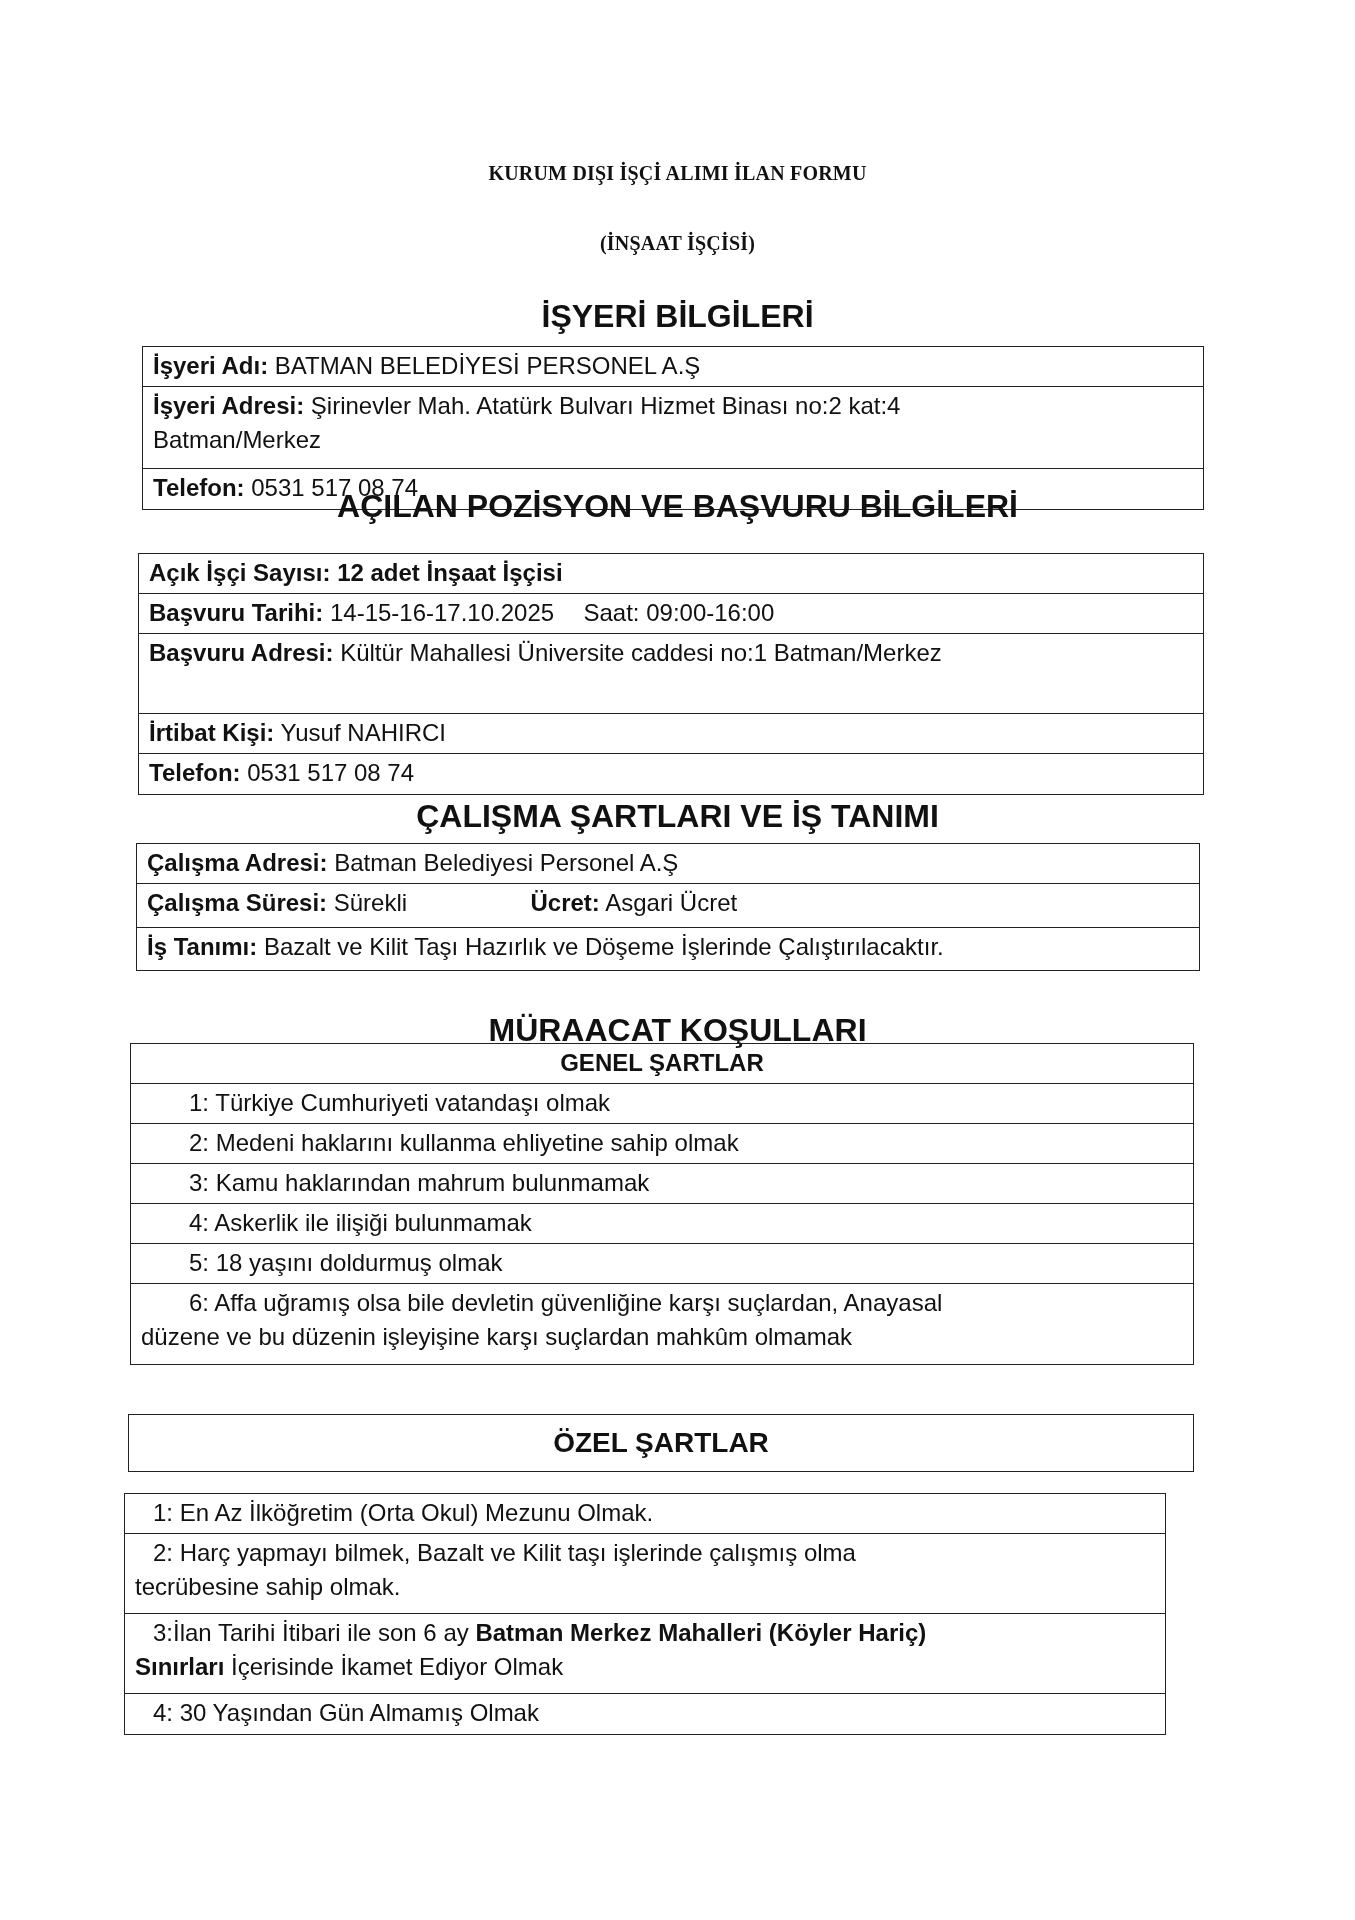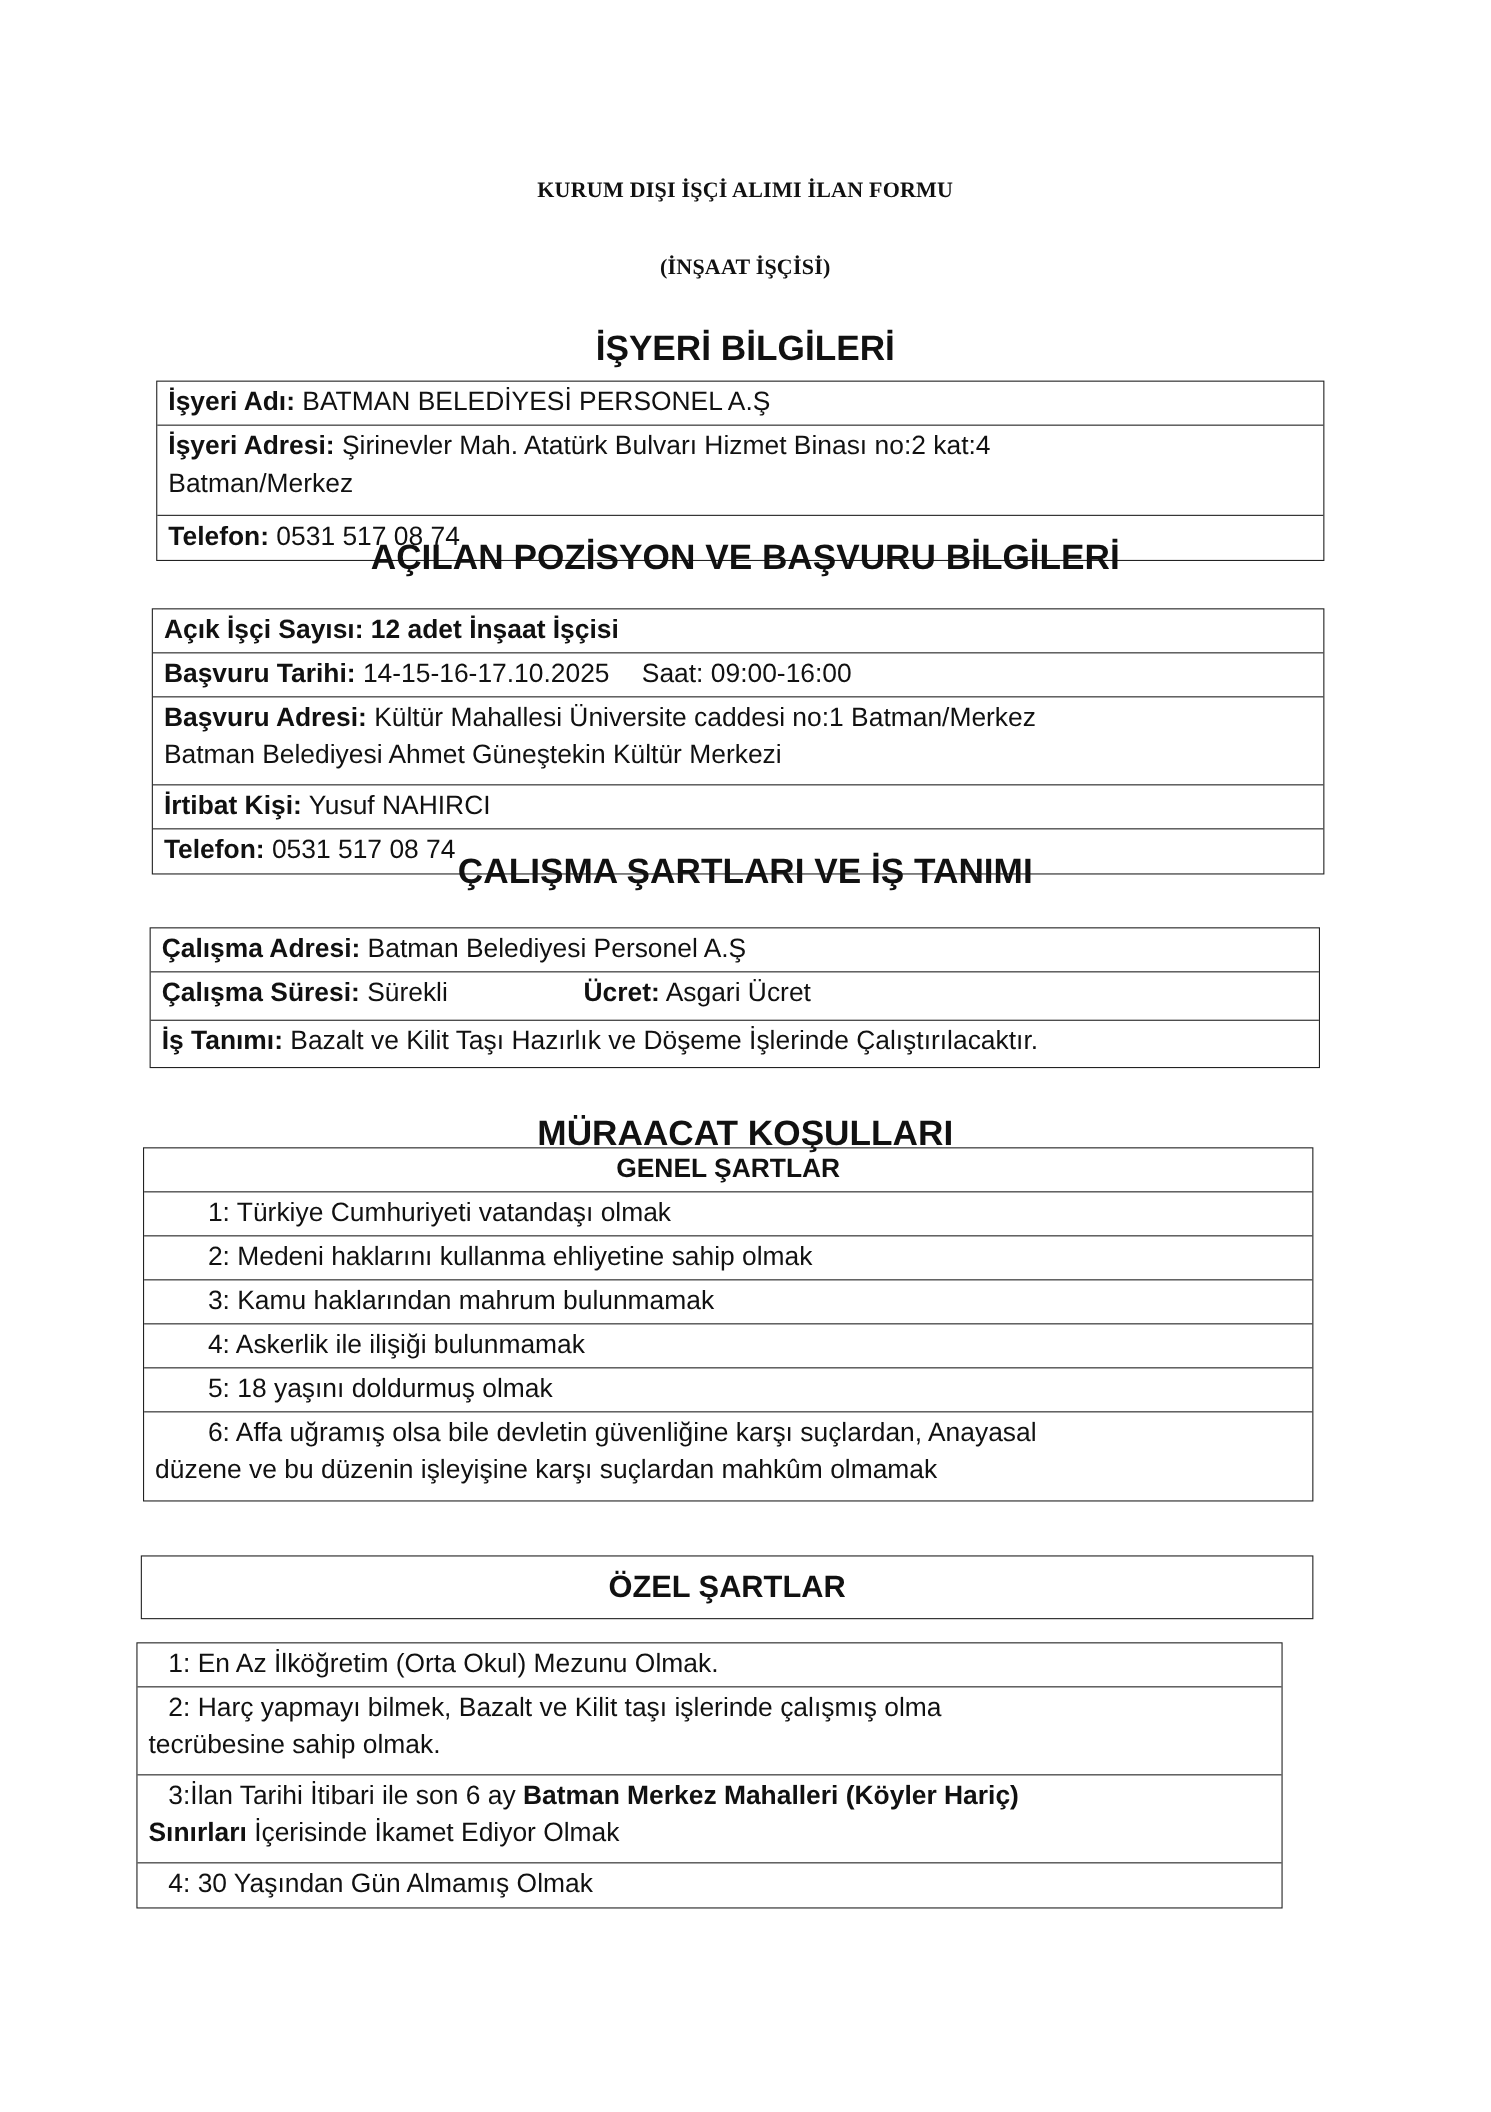--- a/index.html
+++ b/index.html
@@ -52,33 +52,32 @@
   <div class="row" style="height:40px;">
     <span class="lbl">Başvuru Tarihi:</span>
     <span>14-15-16-17.10.2025</span>
     <span class="gap2"></span>
     <span>Saat:</span>
     <span>09:00-16:00</span>
   </div>
   <div class="row" style="height:80px;">
     <span class="lbl">Başvuru Adresi:</span>
     <span>Kültür Mahallesi Üniversite caddesi no:1 Batman/Merkez</span><br>
-    <span>Batman Belediyesi Ahmet Güneştekin Kültür Merkezi</span>
   </div>
   <div class="row" style="height:40px;">
     <span class="lbl">İrtibat Kişi:</span>
     <span>Yusuf NAHIRCI</span>
   </div>
   <div class="row" style="height:40px;">
     <span class="lbl">Telefon:</span>
     <span>0531 517 08 74</span>
   </div>
 </div>
 
-<div class="sec-h sans" style="left:0; width:1355px; top:774px;">ÇALIŞMA ŞARTLARI VE İŞ TANIMI</div>
+<div class="sec-h sans" style="left:0; width:1355px; top:798px;">ÇALIŞMA ŞARTLARI VE İŞ TANIMI</div>
 <div class="box sans" style="left:136px; top:843px; width:1064px;">
   <div class="row" style="height:40px;">
     <span class="lbl">Çalışma Adresi:</span>
     <span>Batman Belediyesi Personel A.Ş</span>
   </div>
   <div class="row" style="height:44px;">
     <span class="lbl">Çalışma Süresi:</span>
     <span>Sürekli</span>
     <span class="gap"></span>
     <span class="lbl">Ücret:</span>

